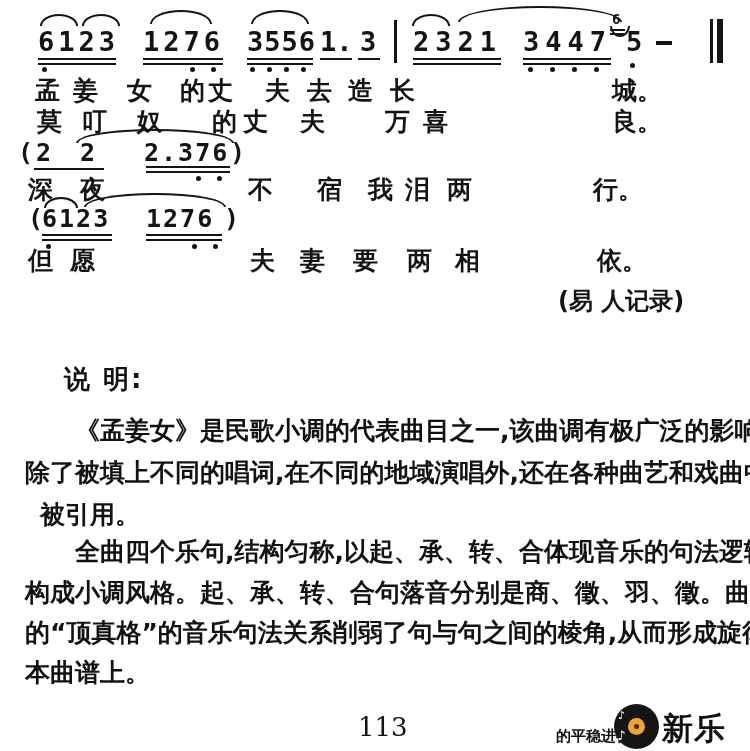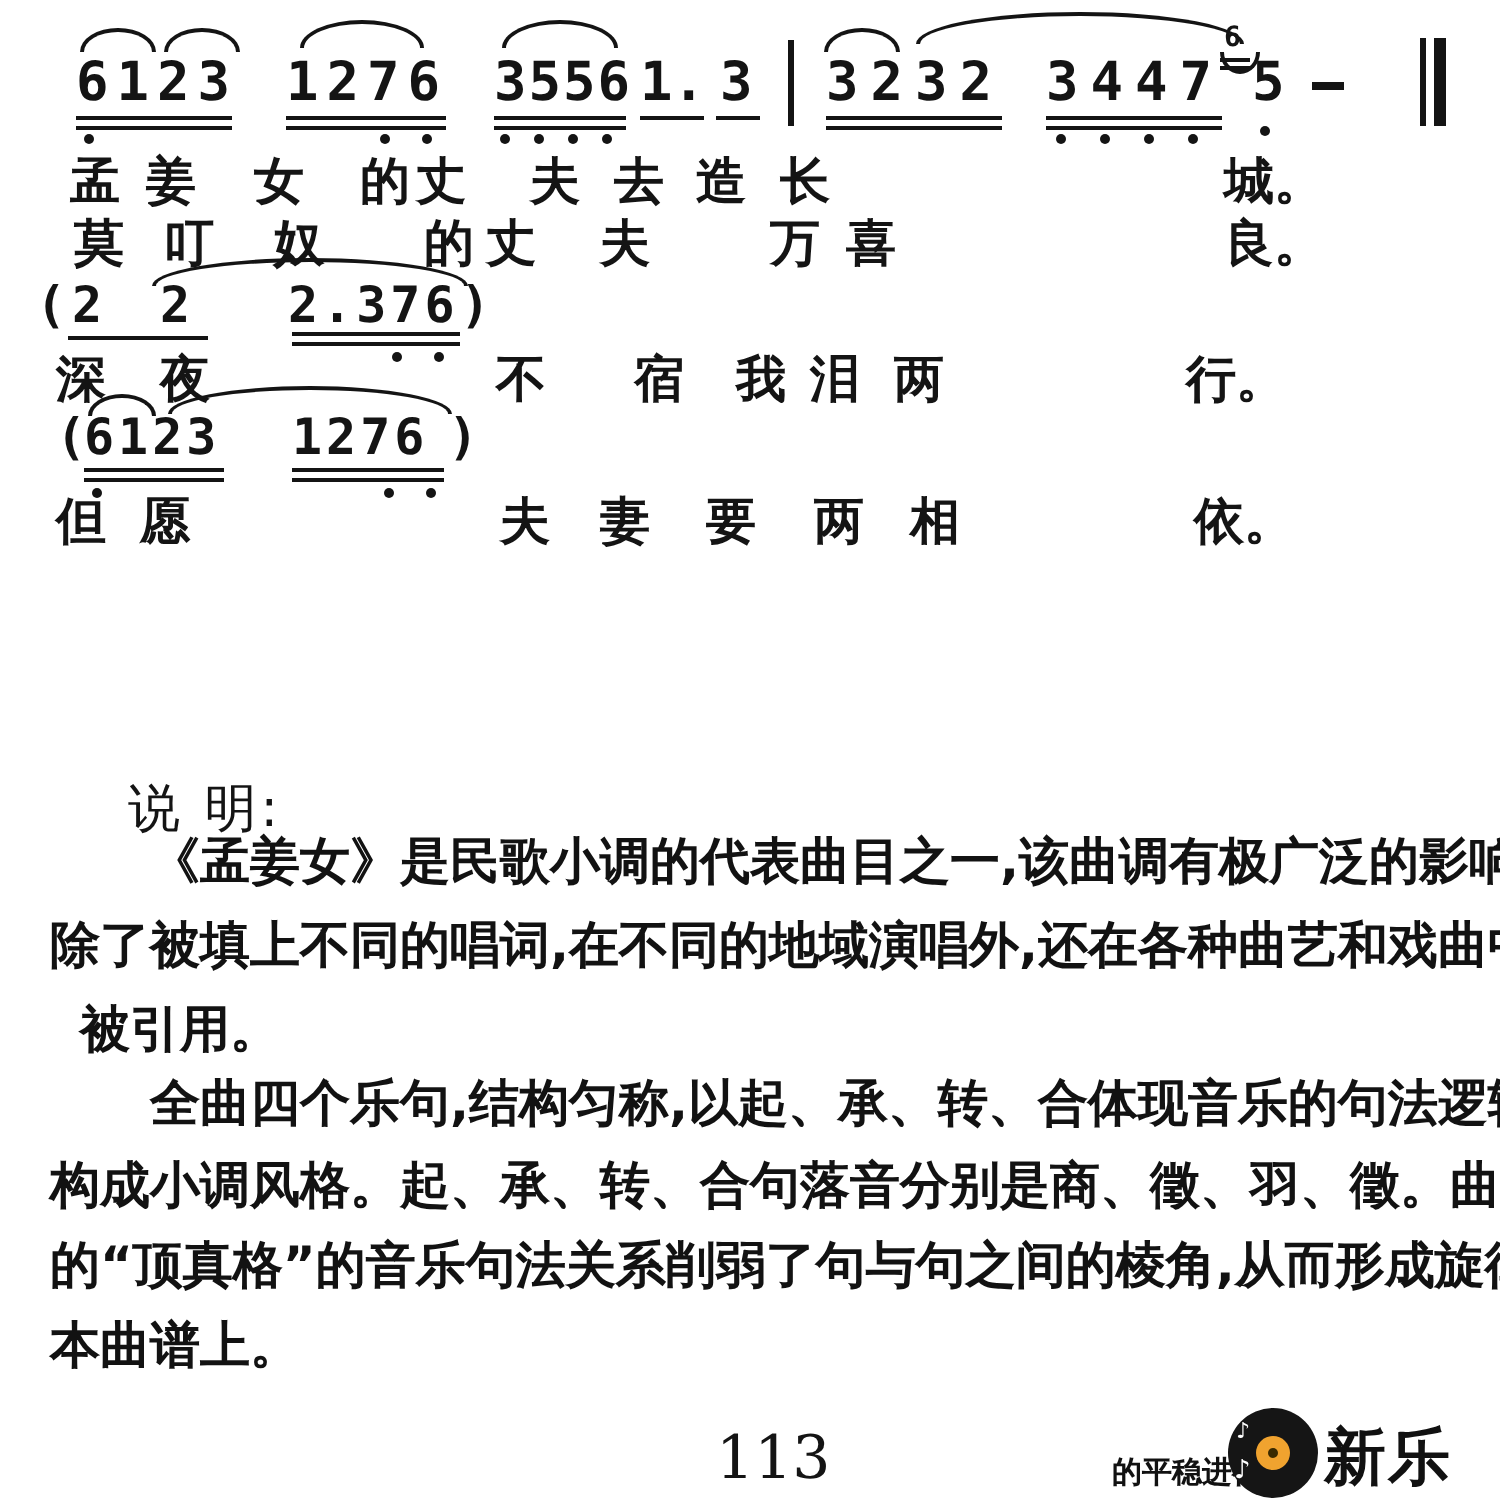--- a/index.html
+++ b/index.html
@@ -29,23 +29,23 @@
   .odot { position:absolute; width:5px; height:5px; border-radius:50%; background:#141414; }
   .bar  { position:absolute; background:#141414; }
   .lyr {
     position:absolute; font-size:25px; font-weight:600; color:#141414;
     line-height:1.1; white-space:pre; font-family:"DejaVu Sans", sans-serif;
   }
   .para {
     position:absolute; font-size:25px; font-weight:600; color:#121212;
     line-height:1.2; white-space:pre; font-family:"DejaVu Sans", sans-serif;
   }
-  .heading { position:absolute; font-size:26px; font-weight:normal; letter-spacing:2px;margin-top:25px; }
+  .heading { position:absolute; font-size:26px; font-weight:bold; letter-spacing:2px; }
   .credit { position:absolute; font-size:24px; font-weight:600; white-space:pre; }
-  .pageno { position:absolute; font-family:"DejaVu Serif", serif; font-size:30px; color:#141414; }
+  .pageno { position:absolute; font-family:"DejaVu Serif", serif; font-size:26px; color:#141414; }
   .wm-text { position:absolute; font-size:15px; font-weight:700; color:#111; }
   .logo-text { position:absolute; font-size:31px; font-weight:900; color:#111; letter-spacing:1px; }
   .disc { position:absolute; width:45px; height:45px; border-radius:50%; background:#151515; }
   .disc-center { position:absolute; width:17px; height:17px; border-radius:50%; left:14px; top:14px; }
   .disc-hole { position:absolute; width:5px; height:5px; border-radius:50%; background:#3a2a00; left:20px; top:20px; }
   .disc-note { position:absolute; color:#ffffff; font-size:11px; line-height:1; }
 </style>
 </head>
 <body>
 
@@ -59,21 +59,21 @@
     <div class="arc" style="left:251px;top:10px;width:54px;height:12px;"></div>
     <div class="arc" style="left:412px;top:14px;width:34px;height:10px;"></div>
     <div class="arc" style="left:458px;top:6px;width:160px;height:14px;"></div>
     <div class="arcd" style="left:610px;top:26px;width:16px;height:9px;"></div>
 
     <span class="num n27 ls4" style="left:38px;top:28px;">6123</span>
     <span class="num n27 ls4" style="left:143px;top:28px;">1276</span>
     <span class="num n27 ls1" style="left:247px;top:28px;">3556</span>
     <span class="num n27" style="left:320px;top:28px;">1.</span>
     <span class="num n27" style="left:360px;top:28px;">3</span>
-    <span class="num n27 ls6" style="left:413px;top:28px;">3232</span>
+    <span class="num n27 ls6" style="left:413px;top:28px;">2321</span>
     <span class="num n27 ls6" style="left:523px;top:28px;">3447</span>
     <span class="num" style="left:612px;top:12px;font-size:14px;">6</span>
     <span class="num n27" style="left:626px;top:28px;">5</span>
 
     <div class="bar" style="left:394px;top:20px;width:3px;height:43px;"></div>
     <div class="bar" style="left:656px;top:41px;width:16px;height:4px;"></div>
     <div class="bar" style="left:710px;top:19px;width:3px;height:44px;"></div>
     <div class="bar" style="left:717px;top:19px;width:6px;height:44px;"></div>
 
     <div class="beam" style="left:38px;top:58px;width:78px;"></div>
@@ -175,20 +175,21 @@
     <span class="lyr" style="left:28px;top:247px;">但</span>
     <span class="lyr" style="left:70px;top:247px;">愿</span>
     <span class="lyr" style="left:250px;top:247px;">夫</span>
     <span class="lyr" style="left:300px;top:247px;">妻</span>
     <span class="lyr" style="left:353px;top:247px;">要</span>
     <span class="lyr" style="left:407px;top:247px;">两</span>
     <span class="lyr" style="left:455px;top:247px;">相</span>
     <span class="lyr" style="left:597px;top:247px;">依。</span>
   </div>
 
+  <span class="credit" style="left:558px;top:285px;">(易 人记录)</span>
 
   <div>
     <span class="heading" style="left:64px;top:362px;">说 明:</span>
 
     <span class="para" style="left:75px;top:416px;">《孟姜女》是民歌小调的代表曲目之一,该曲调有极广泛的影响,</span>
     <span class="para" style="left:25px;top:458px;">除了被填上不同的唱词,在不同的地域演唱外,还在各种曲艺和戏曲中</span>
     <span class="para" style="left:40px;top:500px;">被引用。</span>
 
     <span class="para" style="left:75px;top:537px;">全曲四个乐句,结构匀称,以起、承、转、合体现音乐的句法逻辑,</span>
     <span class="para" style="left:25px;top:578px;">构成小调风格。起、承、转、合句落音分别是商、徵、羽、徵。曲中</span>

